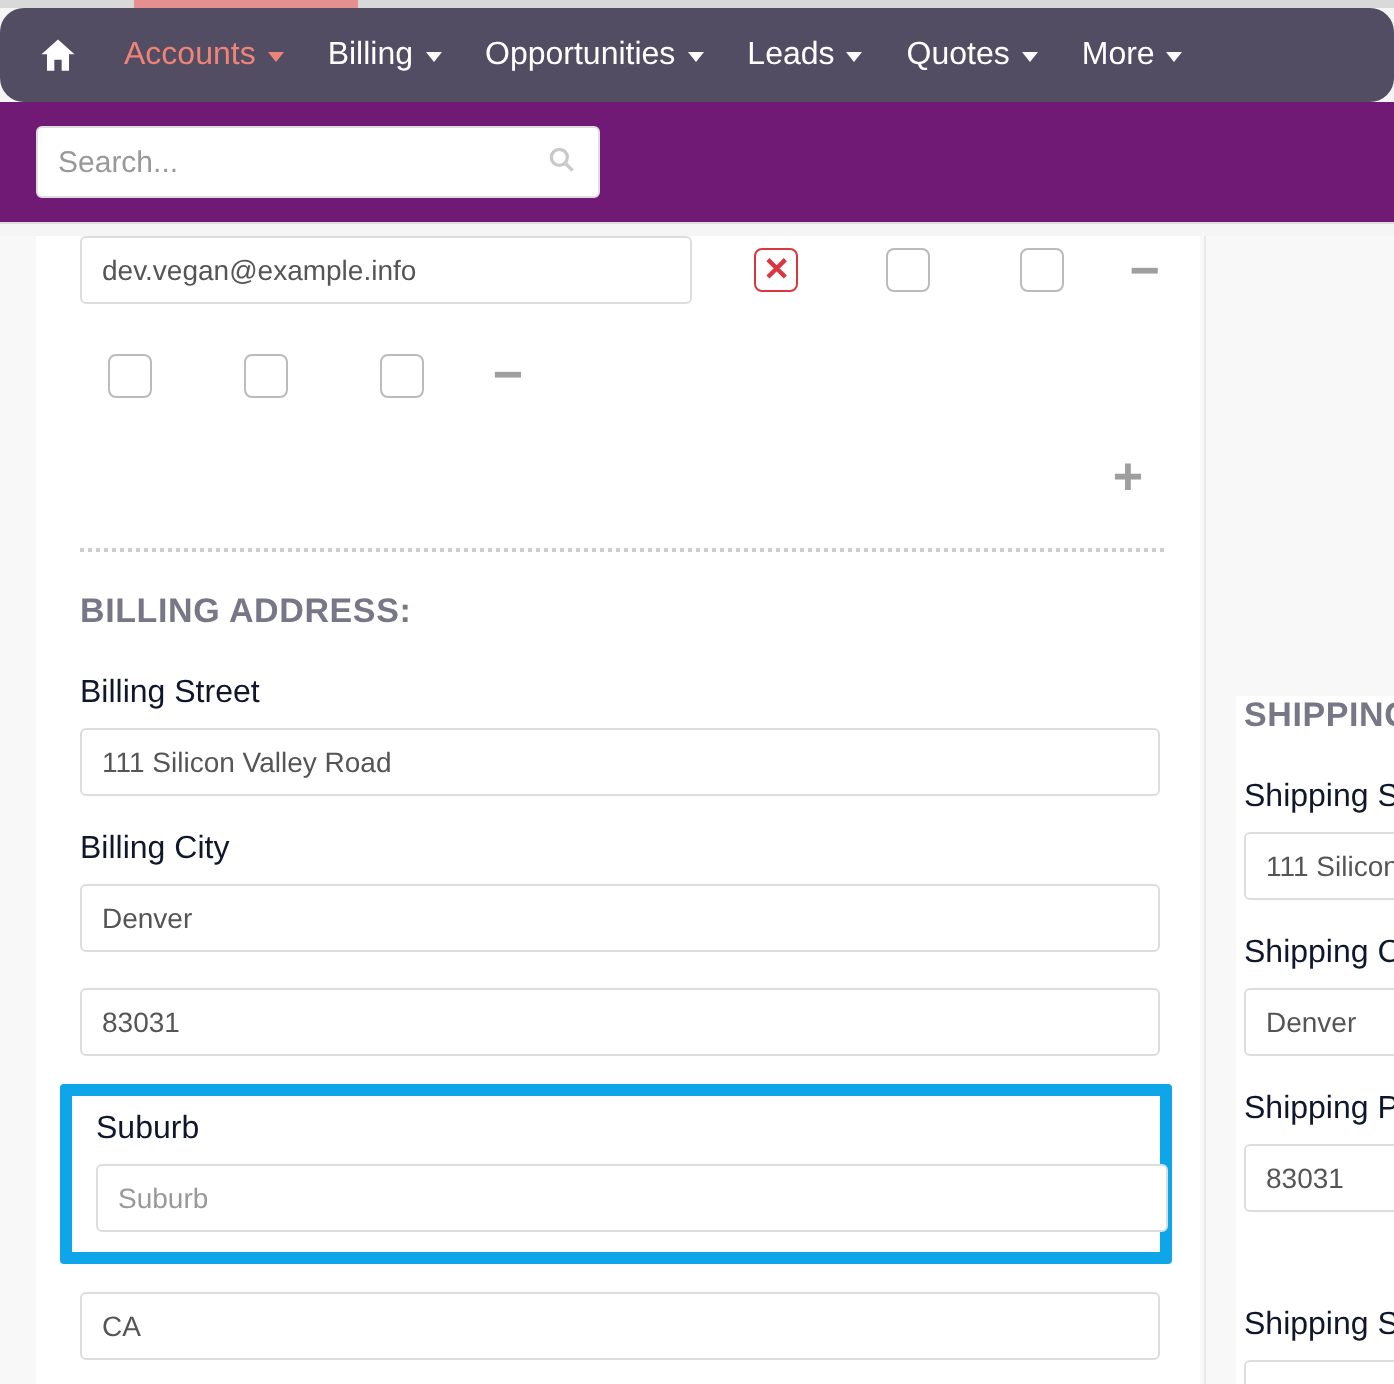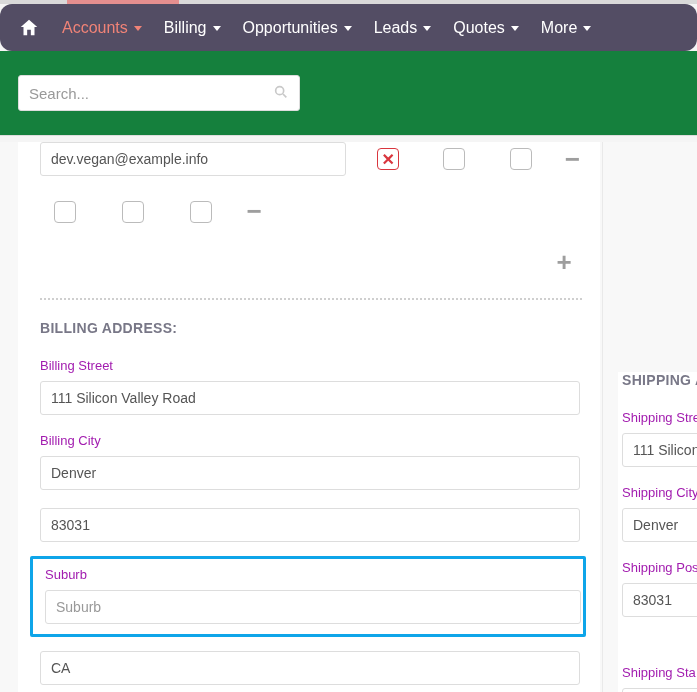--- a/index.html
+++ b/index.html
@@ -49,22 +49,22 @@
   }
   .nav-item.active { color: #f08377; }
   .caret {
     width: 0; height: 0;
     border-left: 4px solid transparent;
     border-right: 4px solid transparent;
     border-top: 5px solid currentColor;
     margin-top: 2px;
   }
   .searchbar-wrap {
-    background: #15803d;
-    padding: 24px 18px;
+    background: #701a75;
+    padding: 12px 18px;
     border-bottom: 1px solid #ddd;
   }
   .searchbar {
     width: 282px;
     height: 36px;
     background: #fff;
     border: 1px solid #ddd;
     border-radius: 3px;
     display: flex;
     align-items: center;
@@ -136,47 +136,47 @@
     padding-right: 8px;
     margin-top: 10px;
   }
 
   .dotted-divider {
     border-top: 2px dotted #cfcfcf;
     margin: 20px 0;
   }
 
   .section-title {
-    font-size: 14px;
+    font-size: 17px;
     font-weight: bold;
     color: #787787;
     margin-bottom: 22px;
     letter-spacing: 0.3px;
   }
 
   .field-label {
-    font-size: 13px;
-    color: #a21caf;
+    font-size: 16px;
+    color: #0f172a;
     margin-bottom: 8px;
     display: block;
   }
   .text-input {
     width: 540px;
     height: 34px;
     border: 1px solid #ddd;
     border-radius: 3px;
     padding: 0 10px;
     font-size: 14px;
     color: #555;
     margin-bottom: 18px;
   }
   .text-input::placeholder { color: #999; }
 
   .highlight-box {
-    border: 3px solid #0ea5e9;
+    border: 6px solid #0ea5e9;
     padding: 8px 8px 4px 8px;
     margin: -4px -4px 14px -10px;
     border-radius: 2px;
   }
   .highlight-box .field-label { margin-left: 4px; }
   .highlight-box .text-input { margin-left: 4px; width: 536px; margin-bottom:6px;}
 
   
   .shipping-col {
     position: absolute;

